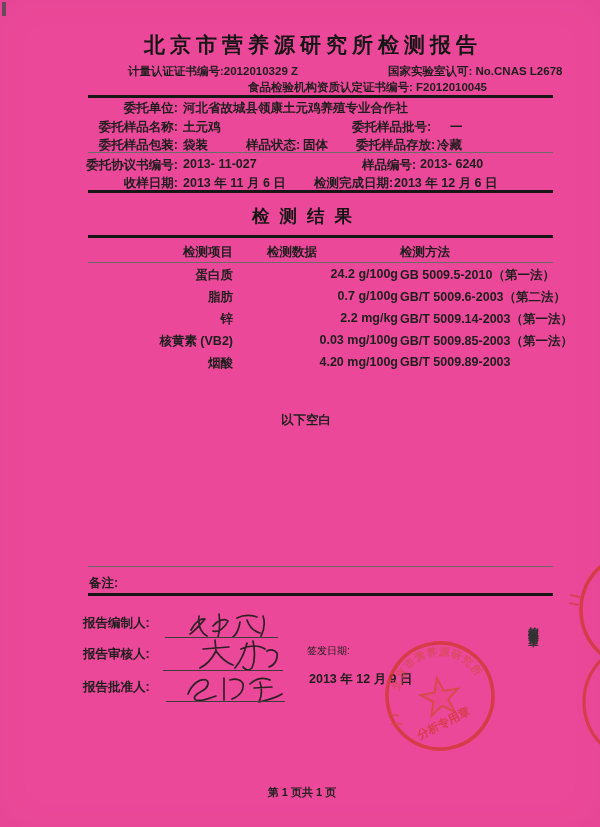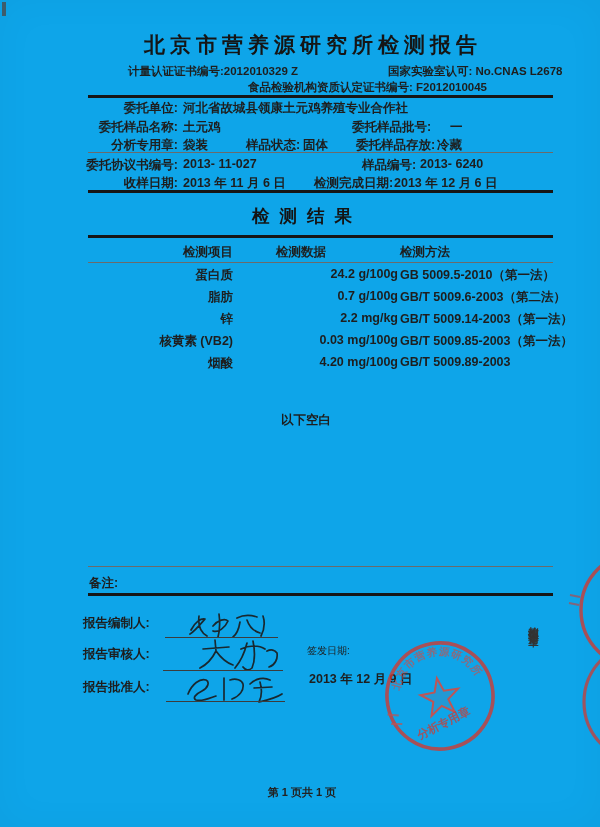--- a/index.html
+++ b/index.html
@@ -1,18 +1,18 @@
 <!DOCTYPE html>
 <html><head>
 <meta charset="utf-8">
 <style>
   html,body { margin:0; padding:0; background:#e9e9e7; }
   .page {
     position:relative; width:600px; height:827px; margin:0 auto;
-    background:#0ea5e9; overflow:hidden;
+    background:#ec4899; overflow:hidden;
     font-family:"Liberation Sans","DejaVu Sans",sans-serif;
     color:#1e1e1e;
     box-shadow:inset 0 0 40px rgba(0,0,0,0.035);
   }
   .abs { position:absolute;margin-top:36px; }
   .rule { position:absolute; left:88px; width:465px; background:#161616; }
   .rule.thick { height:3px; }
   .rule.thin { height:1px; background:#6b6b6b; }
 
   
@@ -32,21 +32,21 @@
   
   .sec-title {
     position:absolute; top:204px; left:7px; width:600px; margin:0;
     font-size:17.5px; font-weight:700; letter-spacing:10px; text-align:center; color:#141414;
   }
   .trow { position:absolute; left:0; width:600px; height:18px; font-size:12.5px; font-weight:600; white-space:nowrap; }
   .c1 { position:absolute; left:103px; width:130px; text-align:right; }
   .c2 { position:absolute; left:260px; width:138px; text-align:right; }
   .c3 { position:absolute; left:400px; }
   .thead { font-weight:600; }
-  .thead .c2 { left:276px; width:auto; text-align:right; }
+  .thead .c2 { left:267px; width:auto; text-align:right; }
 
   
   .remark-label { position:absolute; left:89px; top:575px; font-size:12.5px; font-weight:700; }
   .sig-label { position:absolute; left:83px; font-size:12.5px; font-weight:700; white-space:nowrap; }
   .sig-line { position:absolute; height:1px; background:#3c3c3c; }
   .sig-svg { position:absolute; }
   .sig-svg path { fill:none; stroke:#1b1b1b; stroke-width:1.7; stroke-linecap:round; stroke-linejoin:round; opacity:.9; }
   .issue-label { position:absolute; left:307px; top:644px; font-size:10px; font-weight:400; }
   .issue-date { position:absolute; left:309px; top:671px; font-size:12.5px; font-weight:700; white-space:nowrap; }
 
@@ -79,21 +79,21 @@
     <span class="ilbl">委托单位:</span>
     <span class="ival">河北省故城县领康土元鸡养殖专业合作社</span>
   </div>
   <div class="irow" style="top:119px">
     <span class="ilbl">委托样品名称:</span>
     <span class="ival">土元鸡</span>
     <span class="p2l" style="left:352px">委托样品批号:</span>
     <span class="p2v" style="left:450px">一</span>
   </div>
   <div class="irow" style="top:137px">
-    <span class="ilbl">分析专用章:</span>
+    <span class="ilbl">委托样品包装:</span>
     <span class="ival">袋装</span>
     <span class="p2l" style="left:246px">样品状态:</span>
     <span class="p2v" style="left:303px">固体</span>
     <span class="p3l" style="left:356px">委托样品存放:</span>
     <span class="p3v" style="left:437px">冷藏</span>
   </div>
   <div class="rule thin" style="top:152px"></div>
   <div class="irow" style="top:157px">
     <span class="ilbl">委托协议书编号:</span>
     <span class="ival">2013- 11-027</span>

